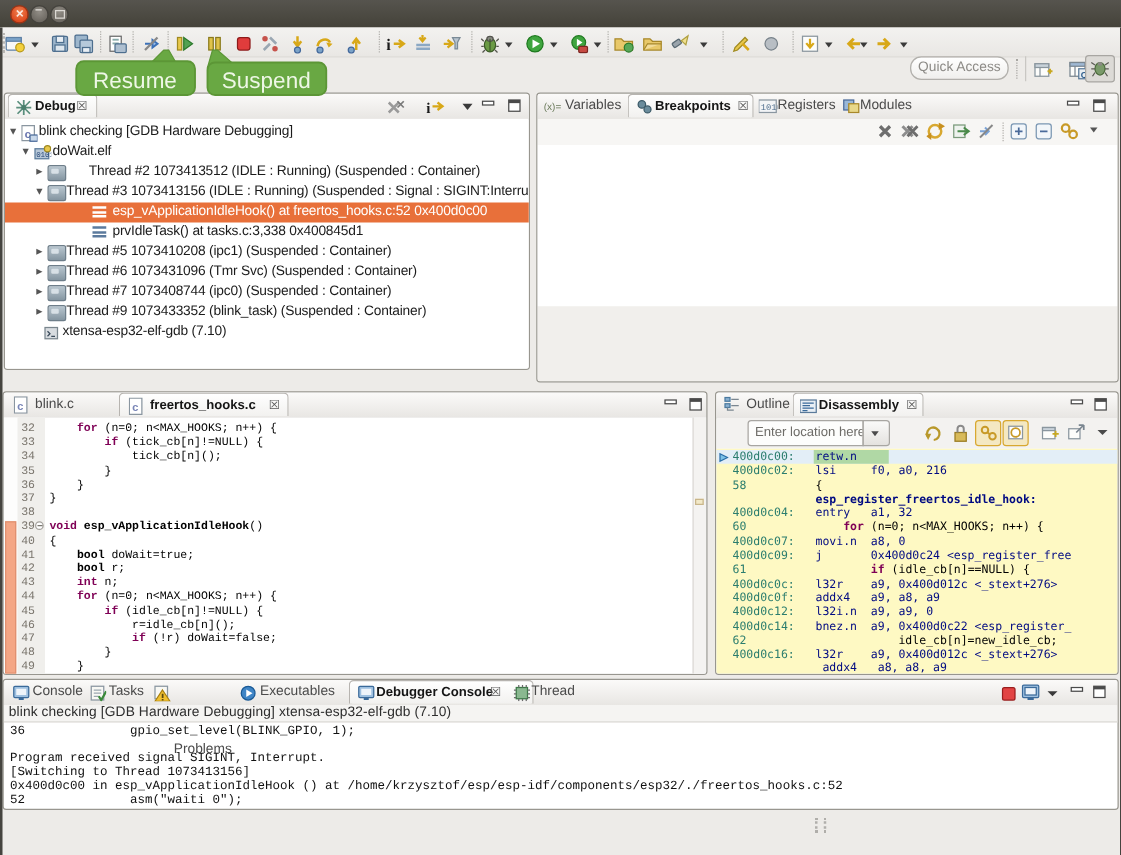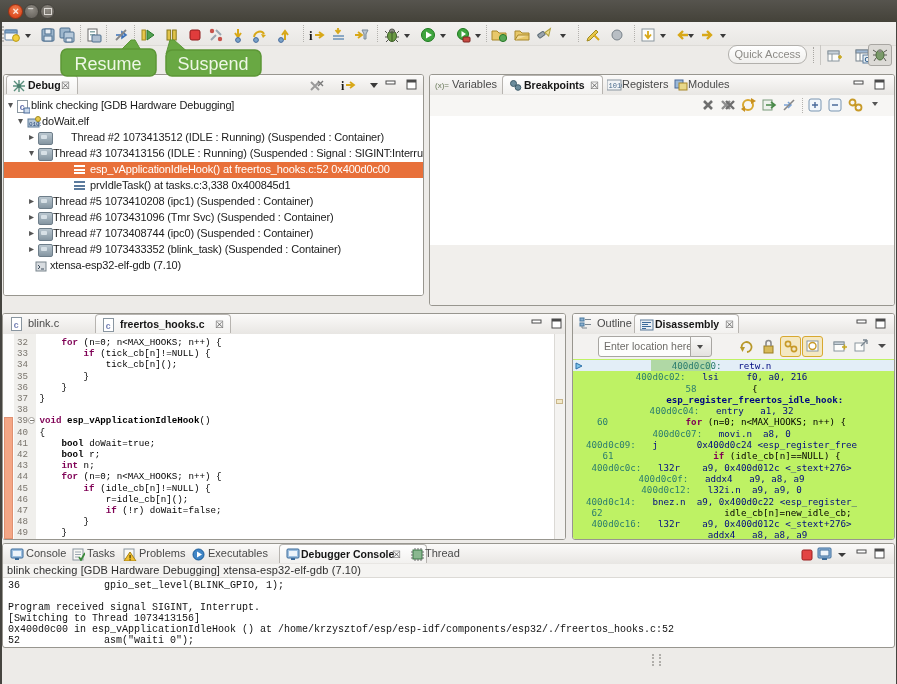--- a/index.html
+++ b/index.html
@@ -520,21 +520,21 @@
         <rect x="1" y="3" width="10" height="9" fill="#fdfdfb" stroke="#8a969e"></rect>
         <rect x="1" y="3" width="10" height="2.5" fill="#c8d2da" stroke="#8a969e"></rect>
         <path d="M9 8 L14 8 M11.5 5.5 L11.5 10.5" stroke="#c8a820" stroke-width="1.4"></path>
       </svg>
     <svg class="abs" style="left:281px;top:5px;" width="15" height="15">
         <rect x="1" y="4" width="9" height="8" fill="#fdfdfb" stroke="#8a969e"></rect>
         <path d="M7 7 L13 1 M13 1 L13 5 M13 1 L9 1" stroke="#7a8690" stroke-width="1.4" fill="none"></path>
       </svg>
     <div class="abs" style="left:305px;top:10px;width:0;height:0;border-left:4px solid transparent;border-right:4px solid transparent;border-top:4.5px solid #4a4a4a;"></div>
   </div>
-  <div id="disbody" class="abs mono" style="left:0;top:45px;right:0;bottom:0;background:#bef264;font-size:9.2px;line-height:11.3px;white-space:pre;text-align:center;">
+  <div id="disbody" class="abs mono" style="left:0;top:45px;right:0;bottom:0;background:#fef9c3;font-size:9.2px;line-height:11.3px;white-space:pre;">
     <div class="abs" style="left:0;top:1px;right:0;height:11.3px;background:#e3eef7;"></div>
     <div class="abs" style="left:78px;top:1px;width:60px;height:11.3px;background:#b0d8a5;"></div>
     <svg class="abs" style="left:2px;top:3px;" width="8" height="8" viewBox="0 0 8 8">
         <polygon points="1,1 7,4 1,7" fill="#7ec3e8" stroke="#2b6fa8" stroke-width="1"></polygon>
       </svg>
     <pre class="abs" style="left:13px;top:1px;"><span class="addr">400d0c00:</span><span class="mn">   retw.n</span>
 <span class="addr">400d0c02:</span><span class="mn">   lsi     </span><span class="op">f0, a0, 216</span>
 <span class="lnum">58</span>          {
             <span class="lbl">esp_register_freertos_idle_hook:</span>
 <span class="addr">400d0c04:</span><span class="mn">   entry   </span><span class="op">a1, 32</span>
@@ -576,21 +576,21 @@
     </div>
   <div class="tab" style="left:117px;width:68px;">
       <span class="abs" style="left:3px;top:4px;" id="ic-problems">
         <svg width="14" height="13">
           <rect x="1" y="1" width="10" height="10" fill="#f8f8f4" stroke="#8a96a0"></rect>
           <polygon points="7,4 13,13 1,13" fill="#f0c030" stroke="#a88010"></polygon>
           <rect x="6.4" y="7" width="1.4" height="3.4" fill="#5a4a10"></rect>
           <rect x="6.4" y="11.2" width="1.4" height="1.2" fill="#5a4a10"></rect>
         </svg>
       </span>
-      <span class="abs" style="left:19px;">Problems</span>
+      <span class="abs" style="left:19px;margin-top:46px;">Problems</span>
     </div>
   <div class="tab" style="left:186px;width:86px;">
       <span class="abs" style="left:3px;top:4px;" id="ic-exec">
         <svg width="13" height="13">
           <circle cx="6.5" cy="6.5" r="5.5" fill="#3f85c6" stroke="#1a5a96"></circle>
           <polygon points="5,3.5 10,6.5 5,9.5" fill="#fff"></polygon>
         </svg>
       </span>
       <span class="abs" style="left:19px;">Executables</span>
     </div>

